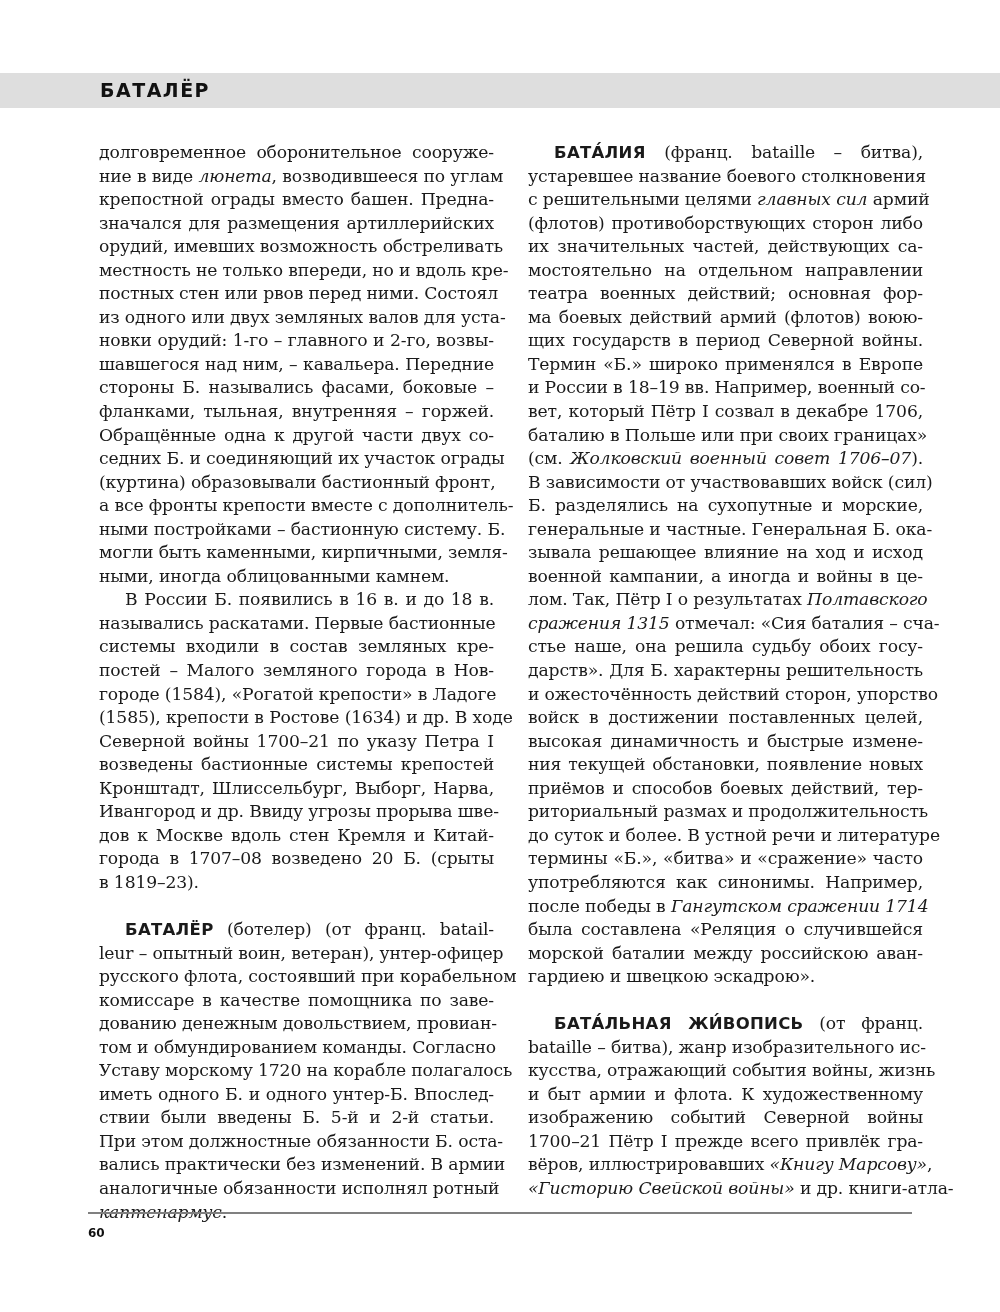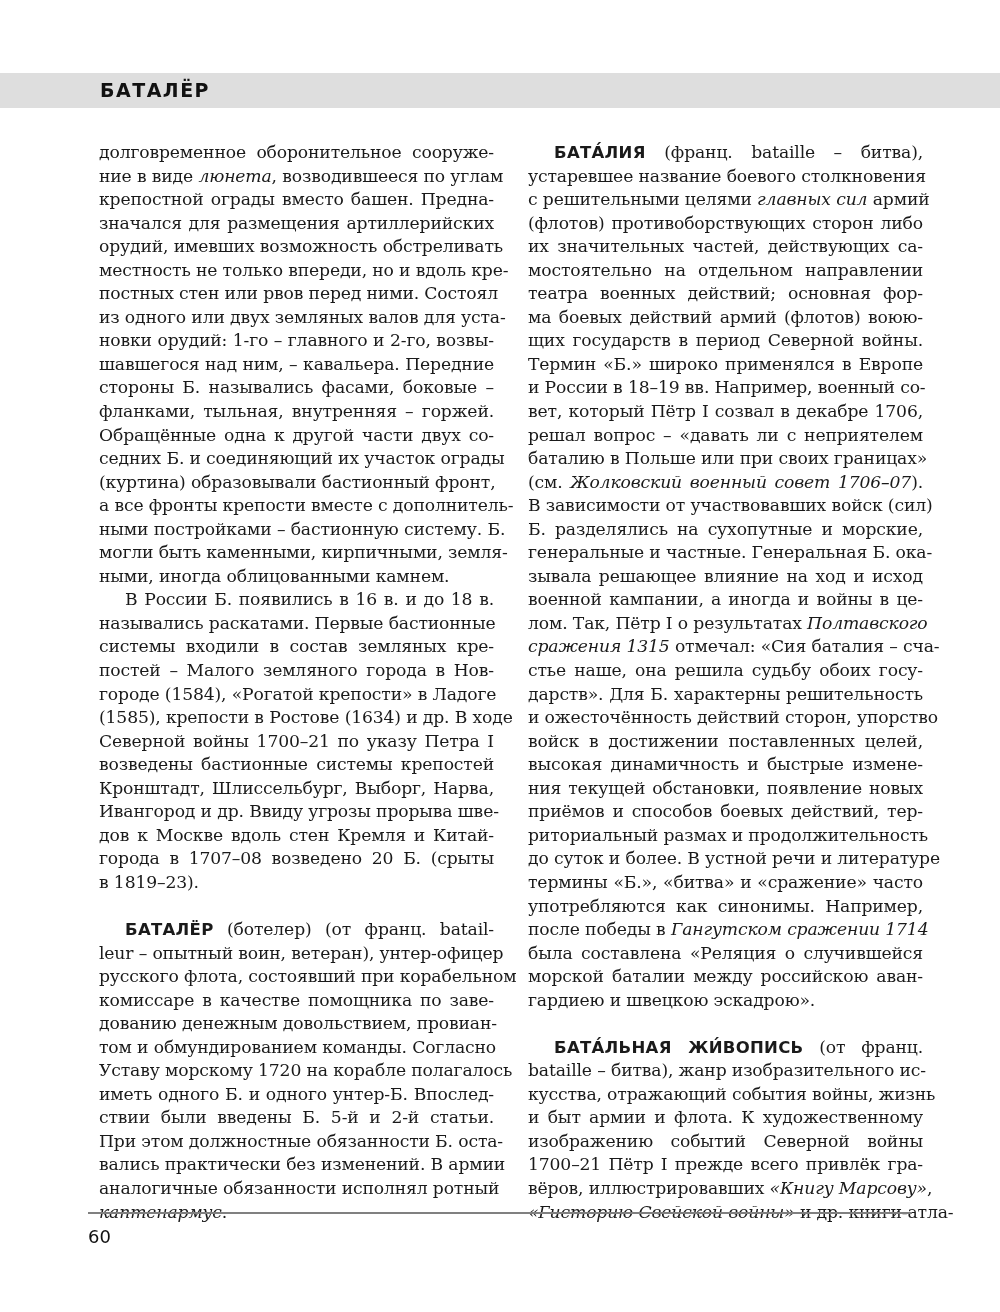--- a/index.html
+++ b/index.html
@@ -28,21 +28,21 @@
     font-weight: bold; font-size: 16.5px; letter-spacing: 0.3px;
   }
   i { font-style: italic; }
   .line { display: block; text-align: justify; text-align-last: justify; white-space: nowrap; }
   .line.last { text-align-last: left; }
   .rule {
     position: absolute; left: 88px; top: 1212px; width: 824px; height: 2px; background: #808080;
   }
   .page-num {
     position: absolute; left: 88px; top: 1226px;
-    font-family: "DejaVu Sans", "Liberation Sans", sans-serif; font-weight: normal; font-size: 18px; color: #111;
+    font-family: "DejaVu Sans", "Liberation Sans", sans-serif; font-weight: bold; font-size: 12px; color: #111;
   }
 </style>
 </head>
 <body>
 
 <div class="header-band"></div>
 <div class="header-title">БАТАЛЁР</div>
 
 <div class="col left">
   <div>
@@ -105,21 +105,20 @@
       <span class="line">с решительными целями <i>главных сил</i> армий</span>
       <span class="line">(флотов) противоборствующих сторон либо</span>
       <span class="line">их значительных частей, действующих са-</span>
       <span class="line">мостоятельно на отдельном направлении</span>
       <span class="line">театра военных действий; основная фор-</span>
       <span class="line">ма боевых действий армий (флотов) воюю-</span>
       <span class="line">щих государств в период Северной войны.</span>
       <span class="line">Термин «Б.» широко применялся в Европе</span>
       <span class="line">и России в 18–19 вв. Например, военный со-</span>
       <span class="line">вет, который Пётр I созвал в декабре 1706,</span>
-      <span class="line">решал вопрос – «давать ли с неприятелем</span>
       <span class="line">баталию в Польше или при своих границах»</span>
       <span class="line">(см. <i>Жолковский военный совет 1706–07</i>).</span>
       <span class="line">В зависимости от участвовавших войск (сил)</span>
       <span class="line">Б. разделялись на сухопутные и морские,</span>
       <span class="line">генеральные и частные. Генеральная Б. ока-</span>
       <span class="line">зывала решающее влияние на ход и исход</span>
       <span class="line">военной кампании, а иногда и войны в це-</span>
       <span class="line">лом. Так, Пётр I о результатах <i>Полтавского</i></span>
       <span class="line"><i>сражения 1315</i> отмечал: «Сия баталия – сча-</span>
       <span class="line">стье наше, она решила судьбу обоих госу-</span>

